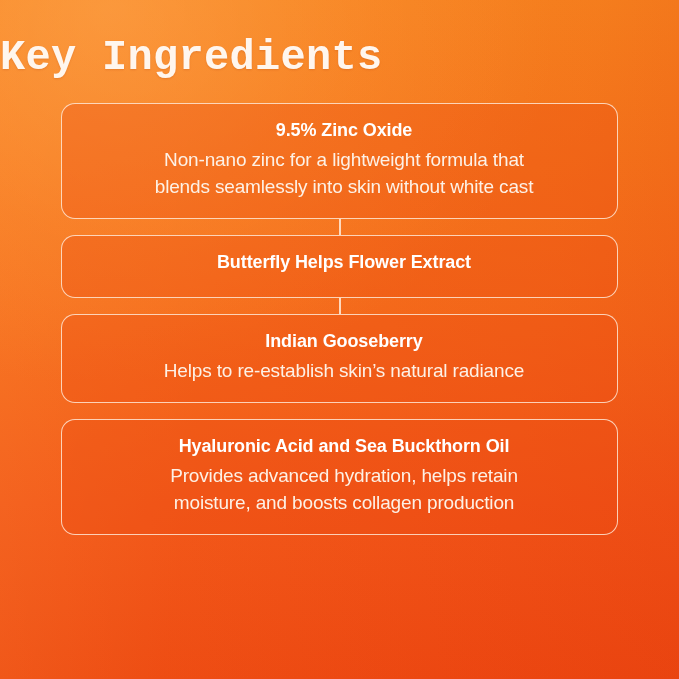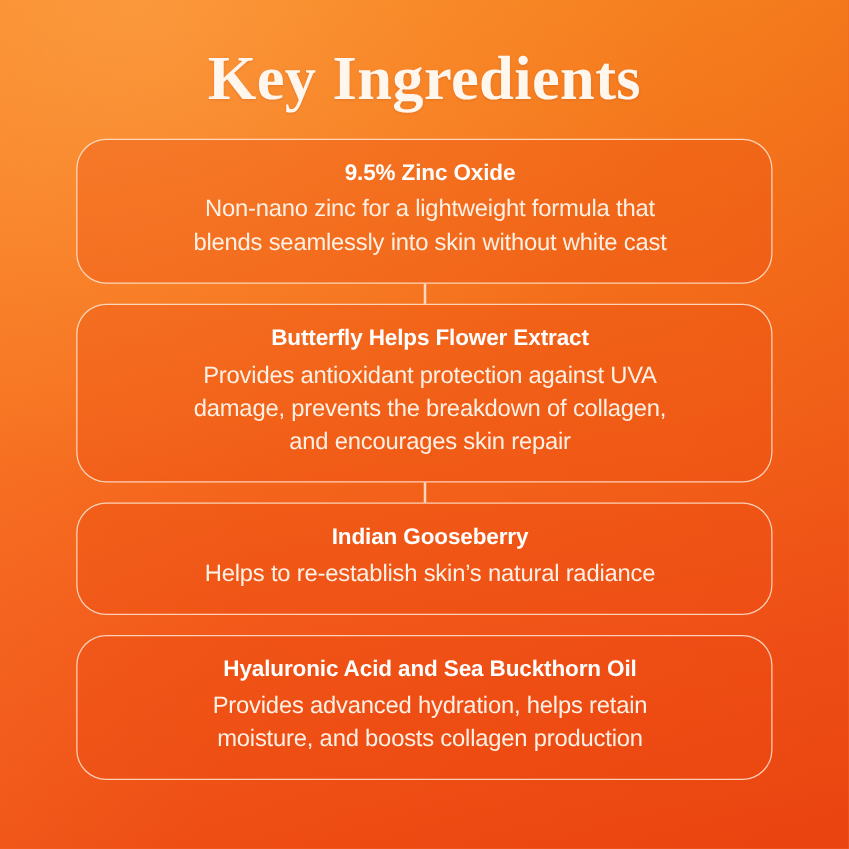--- a/index.html
+++ b/index.html
@@ -45,25 +45,24 @@
     height: 78%;
     background: radial-gradient(ellipse at 32% 30%,
                 rgba(255,176,92,0.42) 0%,
                 rgba(255,160,70,0.20) 42%,
                 rgba(255,150,60,0.0) 72%);
     pointer-events: none;
   }
 
   .title {
     position: relative;
-    text-align: center;
     color: #FFF6EE;
-    font-family: Liberation Serif, serif;
+    font-family: Liberation Mono, monospace;
     font-weight: 700;
-    font-size: 50px;
+    font-size: 42px;
     line-height: 1;
     letter-spacing: 0.3px;
     padding-top: 37px;
     margin: 0;
     text-shadow: 0 1px 2px rgba(150,40,5,0.18);
   }
 
   .cards {
     position: relative;
     width: 557px;
@@ -88,21 +87,21 @@
   .card-wrap:last-child .connector {
     display: none;
   }
   .card-wrap + .card-wrap {
     margin-top: 16px;
   }
 
   .card {
     box-sizing: border-box;
     border: 1.5px solid rgba(255,236,220,0.82);
-    border-radius: 24px;
+    border-radius: 14px;
     background: rgba(236,74,17,0.30);
     padding: 14px 15px 17px 24px;
     text-align: center;
   }
 
   .card-title {
     color: #FFFFFF;
     font-weight: 700;
     font-size: 18px;
     line-height: 1.35;
@@ -134,23 +133,20 @@
         <p class="card-title">9.5% Zinc Oxide</p>
         <p class="card-desc">Non-nano zinc for a lightweight formula that
 blends seamlessly into skin without white cast</p>
       </div>
       <span class="connector"></span>
     </div>
 
     <div class="card-wrap">
       <div class="card">
         <p class="card-title">Butterfly Helps Flower Extract</p>
-        <p class="card-desc">Provides antioxidant protection against UVA
-damage, prevents the breakdown of collagen,
-and encourages skin repair</p>
       </div>
       <span class="connector"></span>
     </div>
 
     <div class="card-wrap">
       <div class="card">
         <p class="card-title">Indian Gooseberry</p>
         <p class="card-desc">Helps to re-establish skin’s natural radiance</p>
       </div>
 

